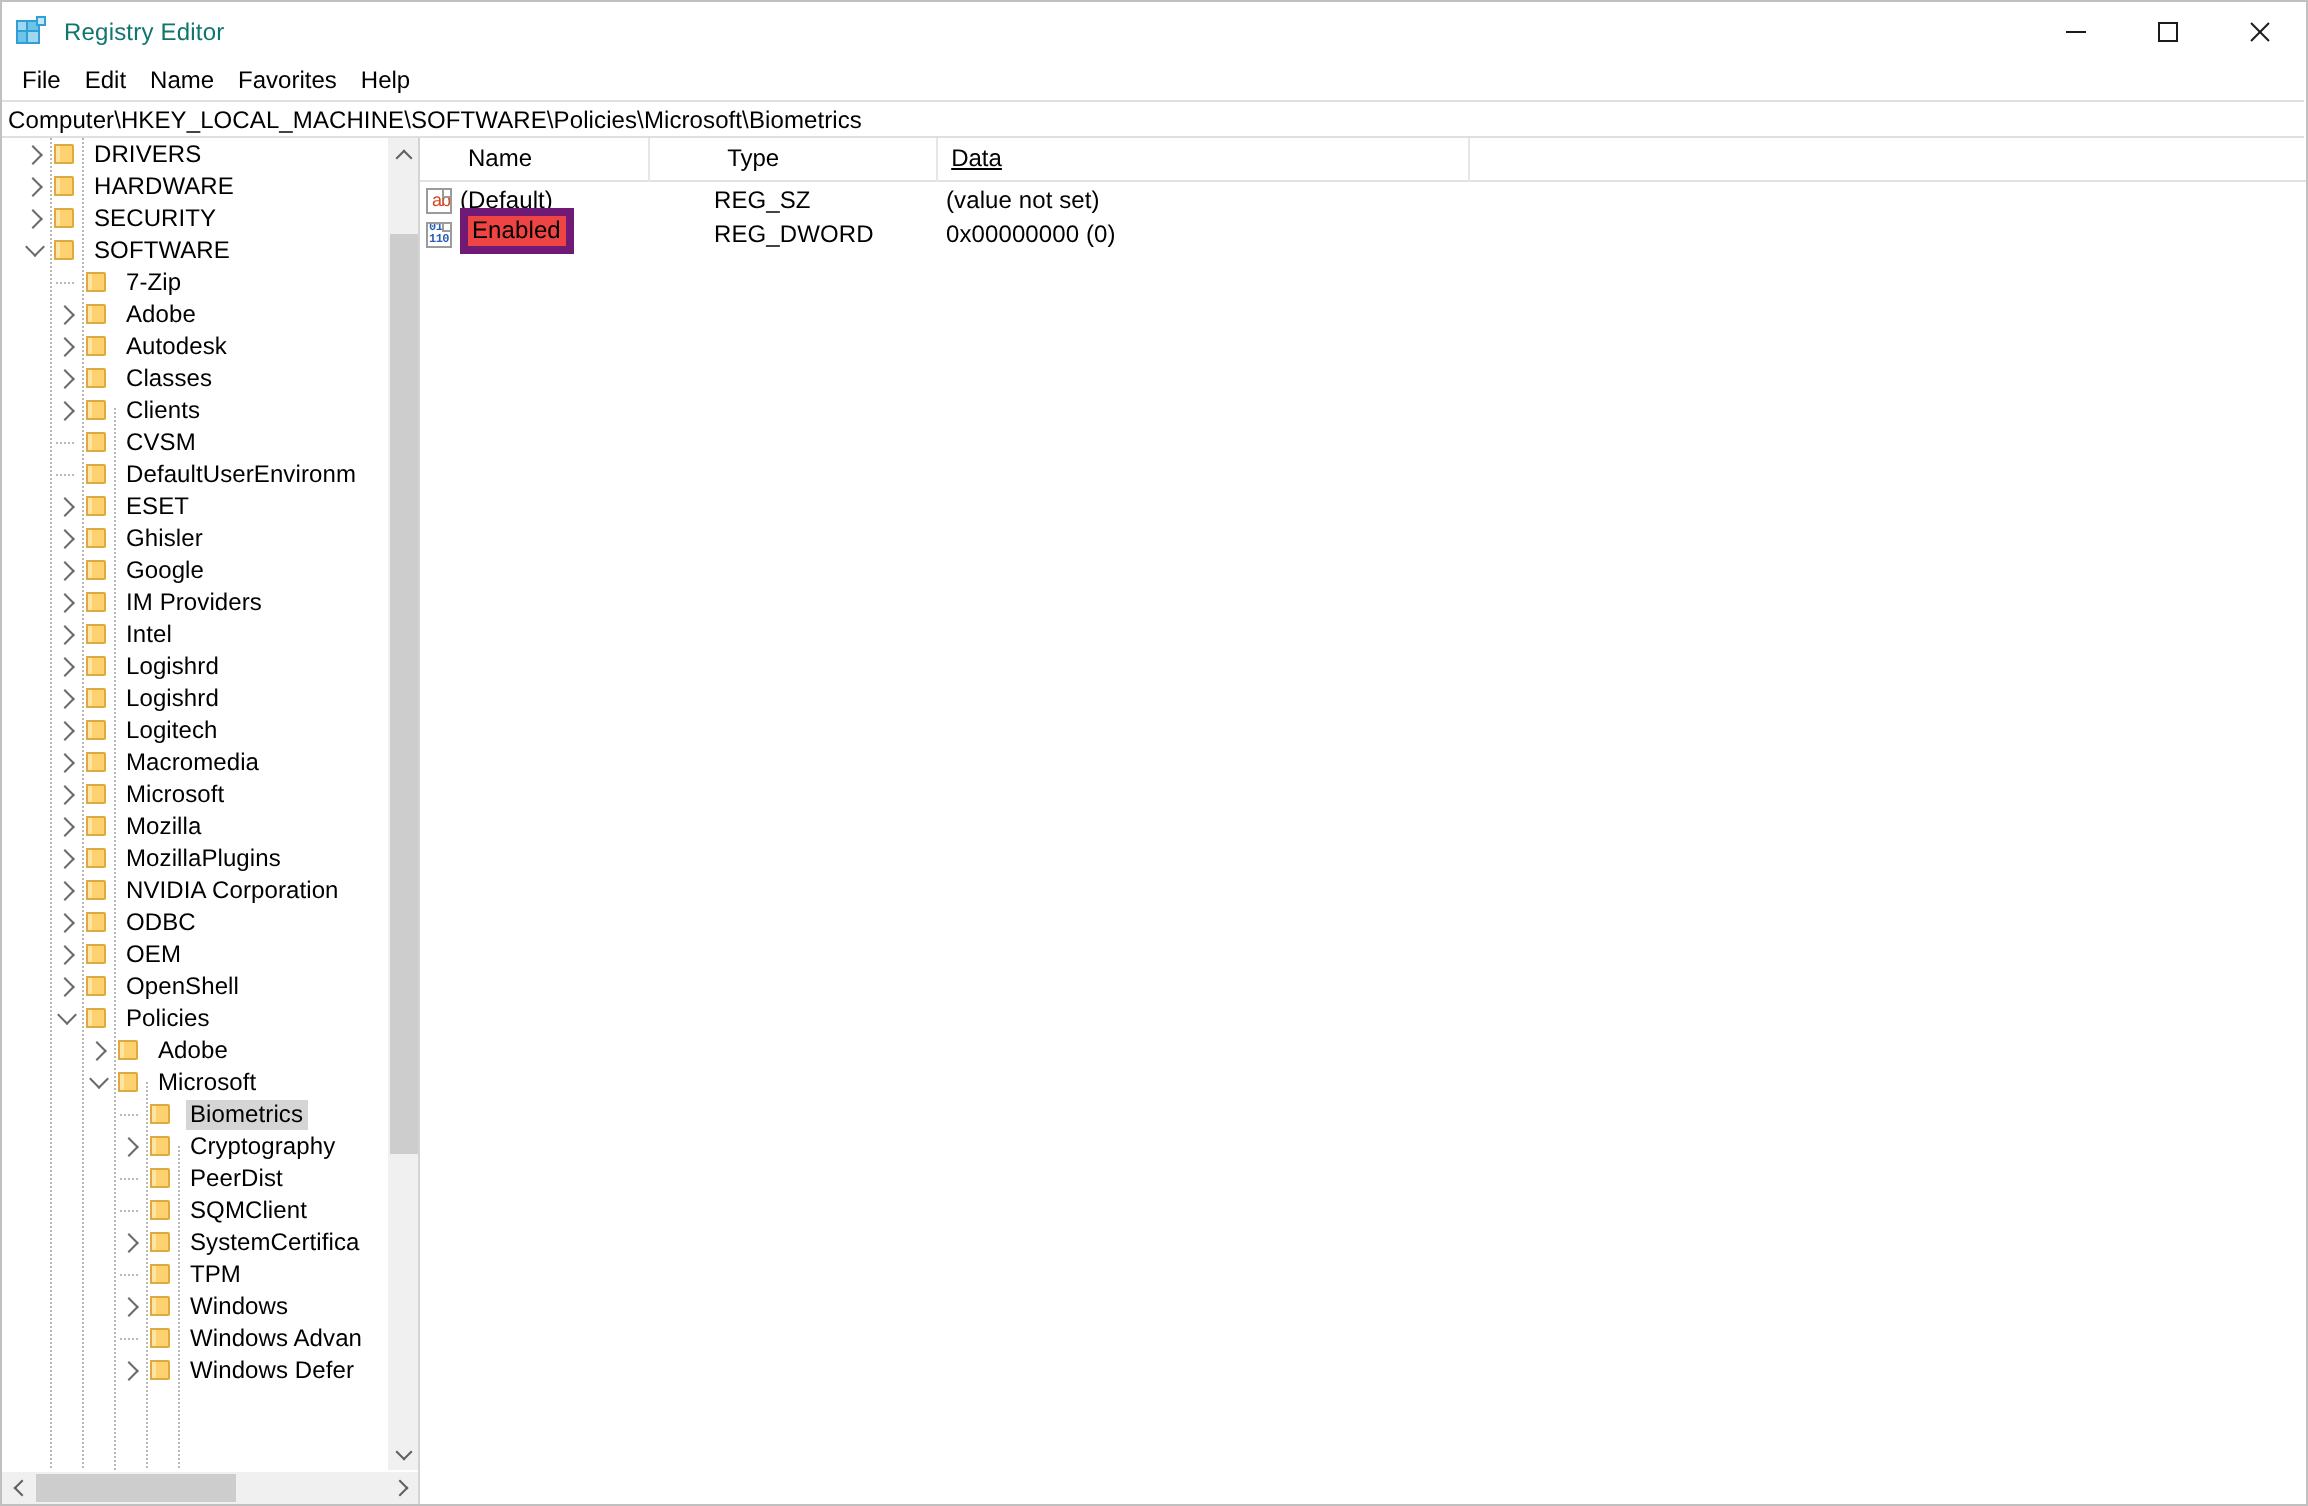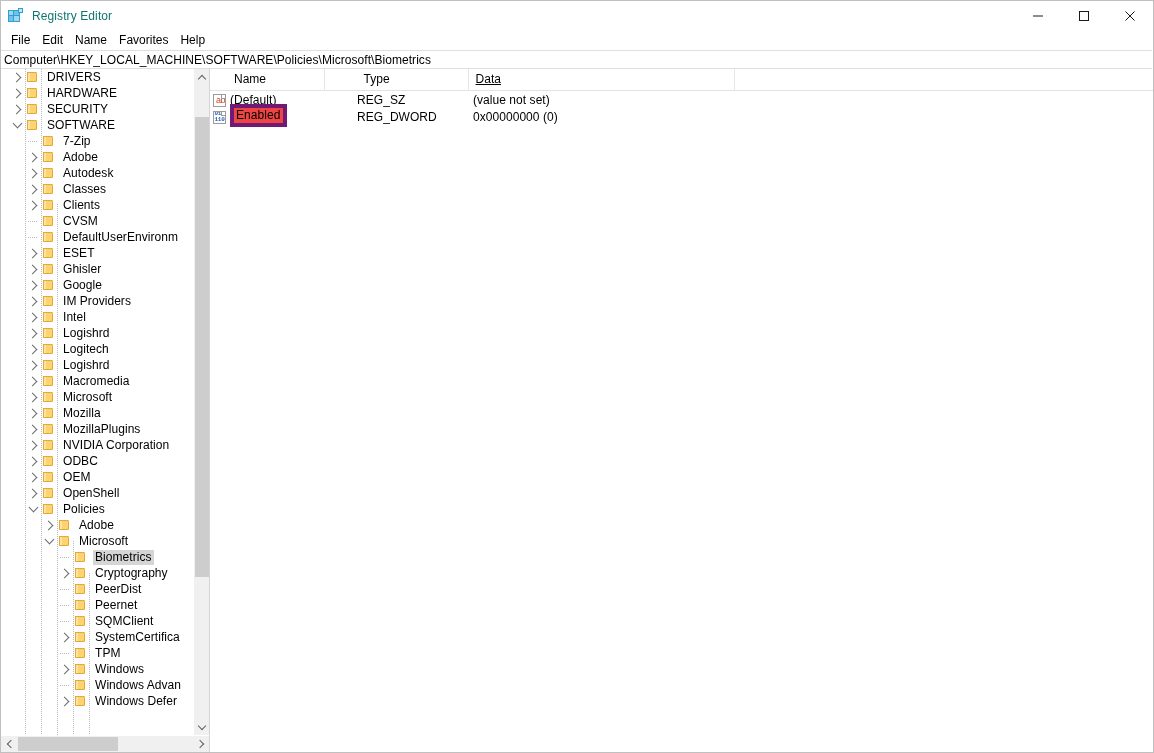--- a/index.html
+++ b/index.html
@@ -626,29 +626,29 @@
               </div>
               <div class="folder"></div>
               <span class="tree-label">Logishrd</span>
             </div>
             <div class="tree-row">
               <div style="width: 24px; flex: 0 0 auto;"></div>
               <div class="twisty">
                 <i class="chev right"></i>
               </div>
               <div class="folder"></div>
+              <span class="tree-label">Logishrd</span>
+            </div>
+            <div class="tree-row">
+              <div style="width: 24px; flex: 0 0 auto;"></div>
+              <div class="twisty">
+                <i class="chev right"></i>
+              </div>
+              <div class="folder"></div>
               <span class="tree-label">Logitech</span>
-            </div>
-            <div class="tree-row">
-              <div style="width: 24px; flex: 0 0 auto;"></div>
-              <div class="twisty">
-                <i class="chev right"></i>
-              </div>
-              <div class="folder"></div>
-              <span class="tree-label">Logishrd</span>
             </div>
             <div class="tree-row">
               <div style="width: 24px; flex: 0 0 auto;"></div>
               <div class="twisty">
                 <i class="chev right"></i>
               </div>
               <div class="folder"></div>
               <span class="tree-label">Macromedia</span>
             </div>
             <div class="tree-row">
@@ -747,28 +747,20 @@
               <div class="folder"></div>
               <span class="tree-label">Cryptography</span>
             </div>
             <div class="tree-row">
               <div style="width: 56px; flex: 0 0 auto;"></div>
               <div class="twisty">
                 <i class="leaf-dash"></i>
               </div>
               <div class="folder"></div>
               <span class="tree-label">PeerDist</span>
-            </div>
-            <div class="tree-row">
-              <div style="width: 56px; flex: 0 0 auto;"></div>
-              <div class="twisty">
-                <i class="leaf-dash"></i>
-              </div>
-              <div class="folder"></div>
-              <span class="tree-label">Peernet</span>
             </div>
             <div class="tree-row">
               <div style="width: 56px; flex: 0 0 auto;"></div>
               <div class="twisty">
                 <i class="leaf-dash"></i>
               </div>
               <div class="folder"></div>
               <span class="tree-label">SQMClient</span>
             </div>
             <div class="tree-row">

